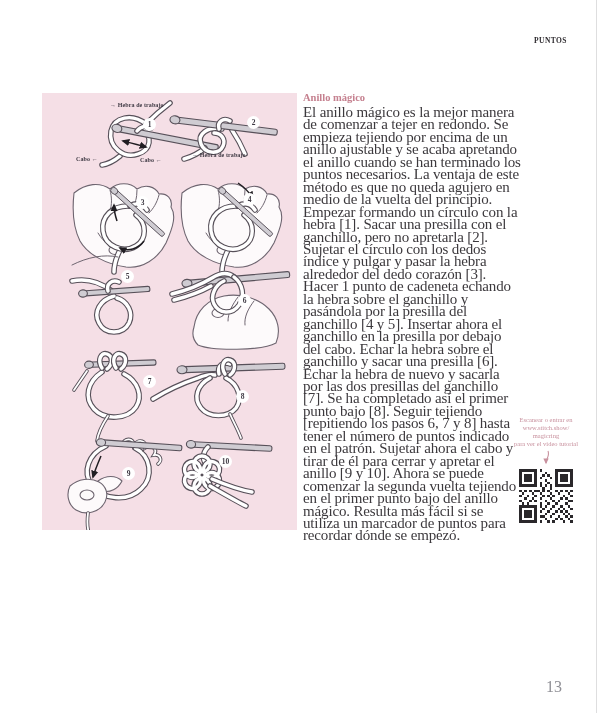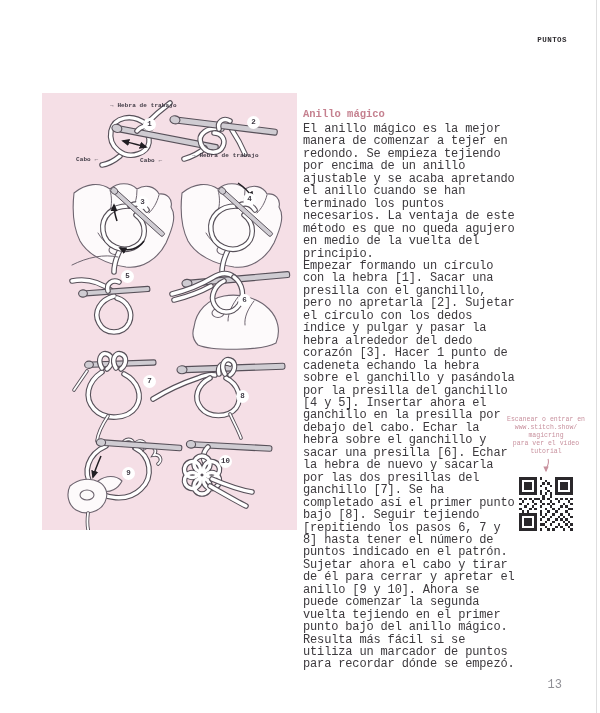--- a/index.html
+++ b/index.html
@@ -1,18 +1,18 @@
 <!DOCTYPE html>
 <html><head>
 <meta charset="utf-8">
 <style>
   html,body{margin:0;padding:0;background:#ffffff;}
   .page{
     position:relative;width:600px;height:713px;background:#ffffff;overflow:hidden;
-    font-family:Liberation Mono, monospace;color:#3c393d;
+    font-family:Liberation Serif, serif;color:#3c393d;
   }
   .page-edge{position:absolute;right:3px;top:0;bottom:0;width:1px;background:#dededf;}
   .header-label{
     position:absolute;top:36px;right:33px;font-size:7.5px;font-weight:bold;
     letter-spacing:.45px;color:#2e2b2f;
   }
   
   .panel{
     position:absolute;left:42px;top:93px;width:255px;height:437px;
     background:#f5dfe6;overflow:hidden;
@@ -30,32 +30,32 @@
     position:absolute;width:13px;height:13px;border-radius:50%;background:#ffffff;
     color:#3f3a44;font-size:7.5px;font-weight:bold;text-align:center;line-height:13px;
   }
   .ill-label{
     position:absolute;font-size:6px;font-weight:bold;color:#3f3a44;white-space:nowrap;
     letter-spacing:.1px;
   }
   
   .article{position:absolute;left:303px;top:92px;width:218px;}
   .article h2{
-    margin:16px 0 3px 0;font-size:10.5px;font-weight:bold;color:#c5808f;
+    margin:0 0 3px 0;font-size:10.5px;font-weight:bold;color:#c5808f;
   }
   .article p{
-    margin:0;font-size:12px;line-height:12.45px;letter-spacing:-0.15px;color:#3c393d;
+    margin:0;font-size:15px;line-height:12.45px;letter-spacing:-0.15px;color:#3c393d;
   }
   
   .qr-block{position:absolute;left:499px;top:416px;width:94px;text-align:center;}
   .qr-caption{font-size:6.5px;line-height:8px;color:#c8919e;}
   .qr-arrow{display:block;margin:2px auto 0 auto;}
   .qr-code{display:block;margin:3px auto 0 auto;}
   .page-number{
-    position:absolute;top:678px;right:38px;font-size:12px;color:#8f8f95;margin-left:44px;
+    position:absolute;top:678px;right:38px;font-size:16px;color:#8f8f95;margin-left:44px;
   }
 </style>
 </head>
 <body>
 
 <div class="page">
   <div class="page-edge"></div>
 
   <div class="header-label">PUNTOS</div>
 

